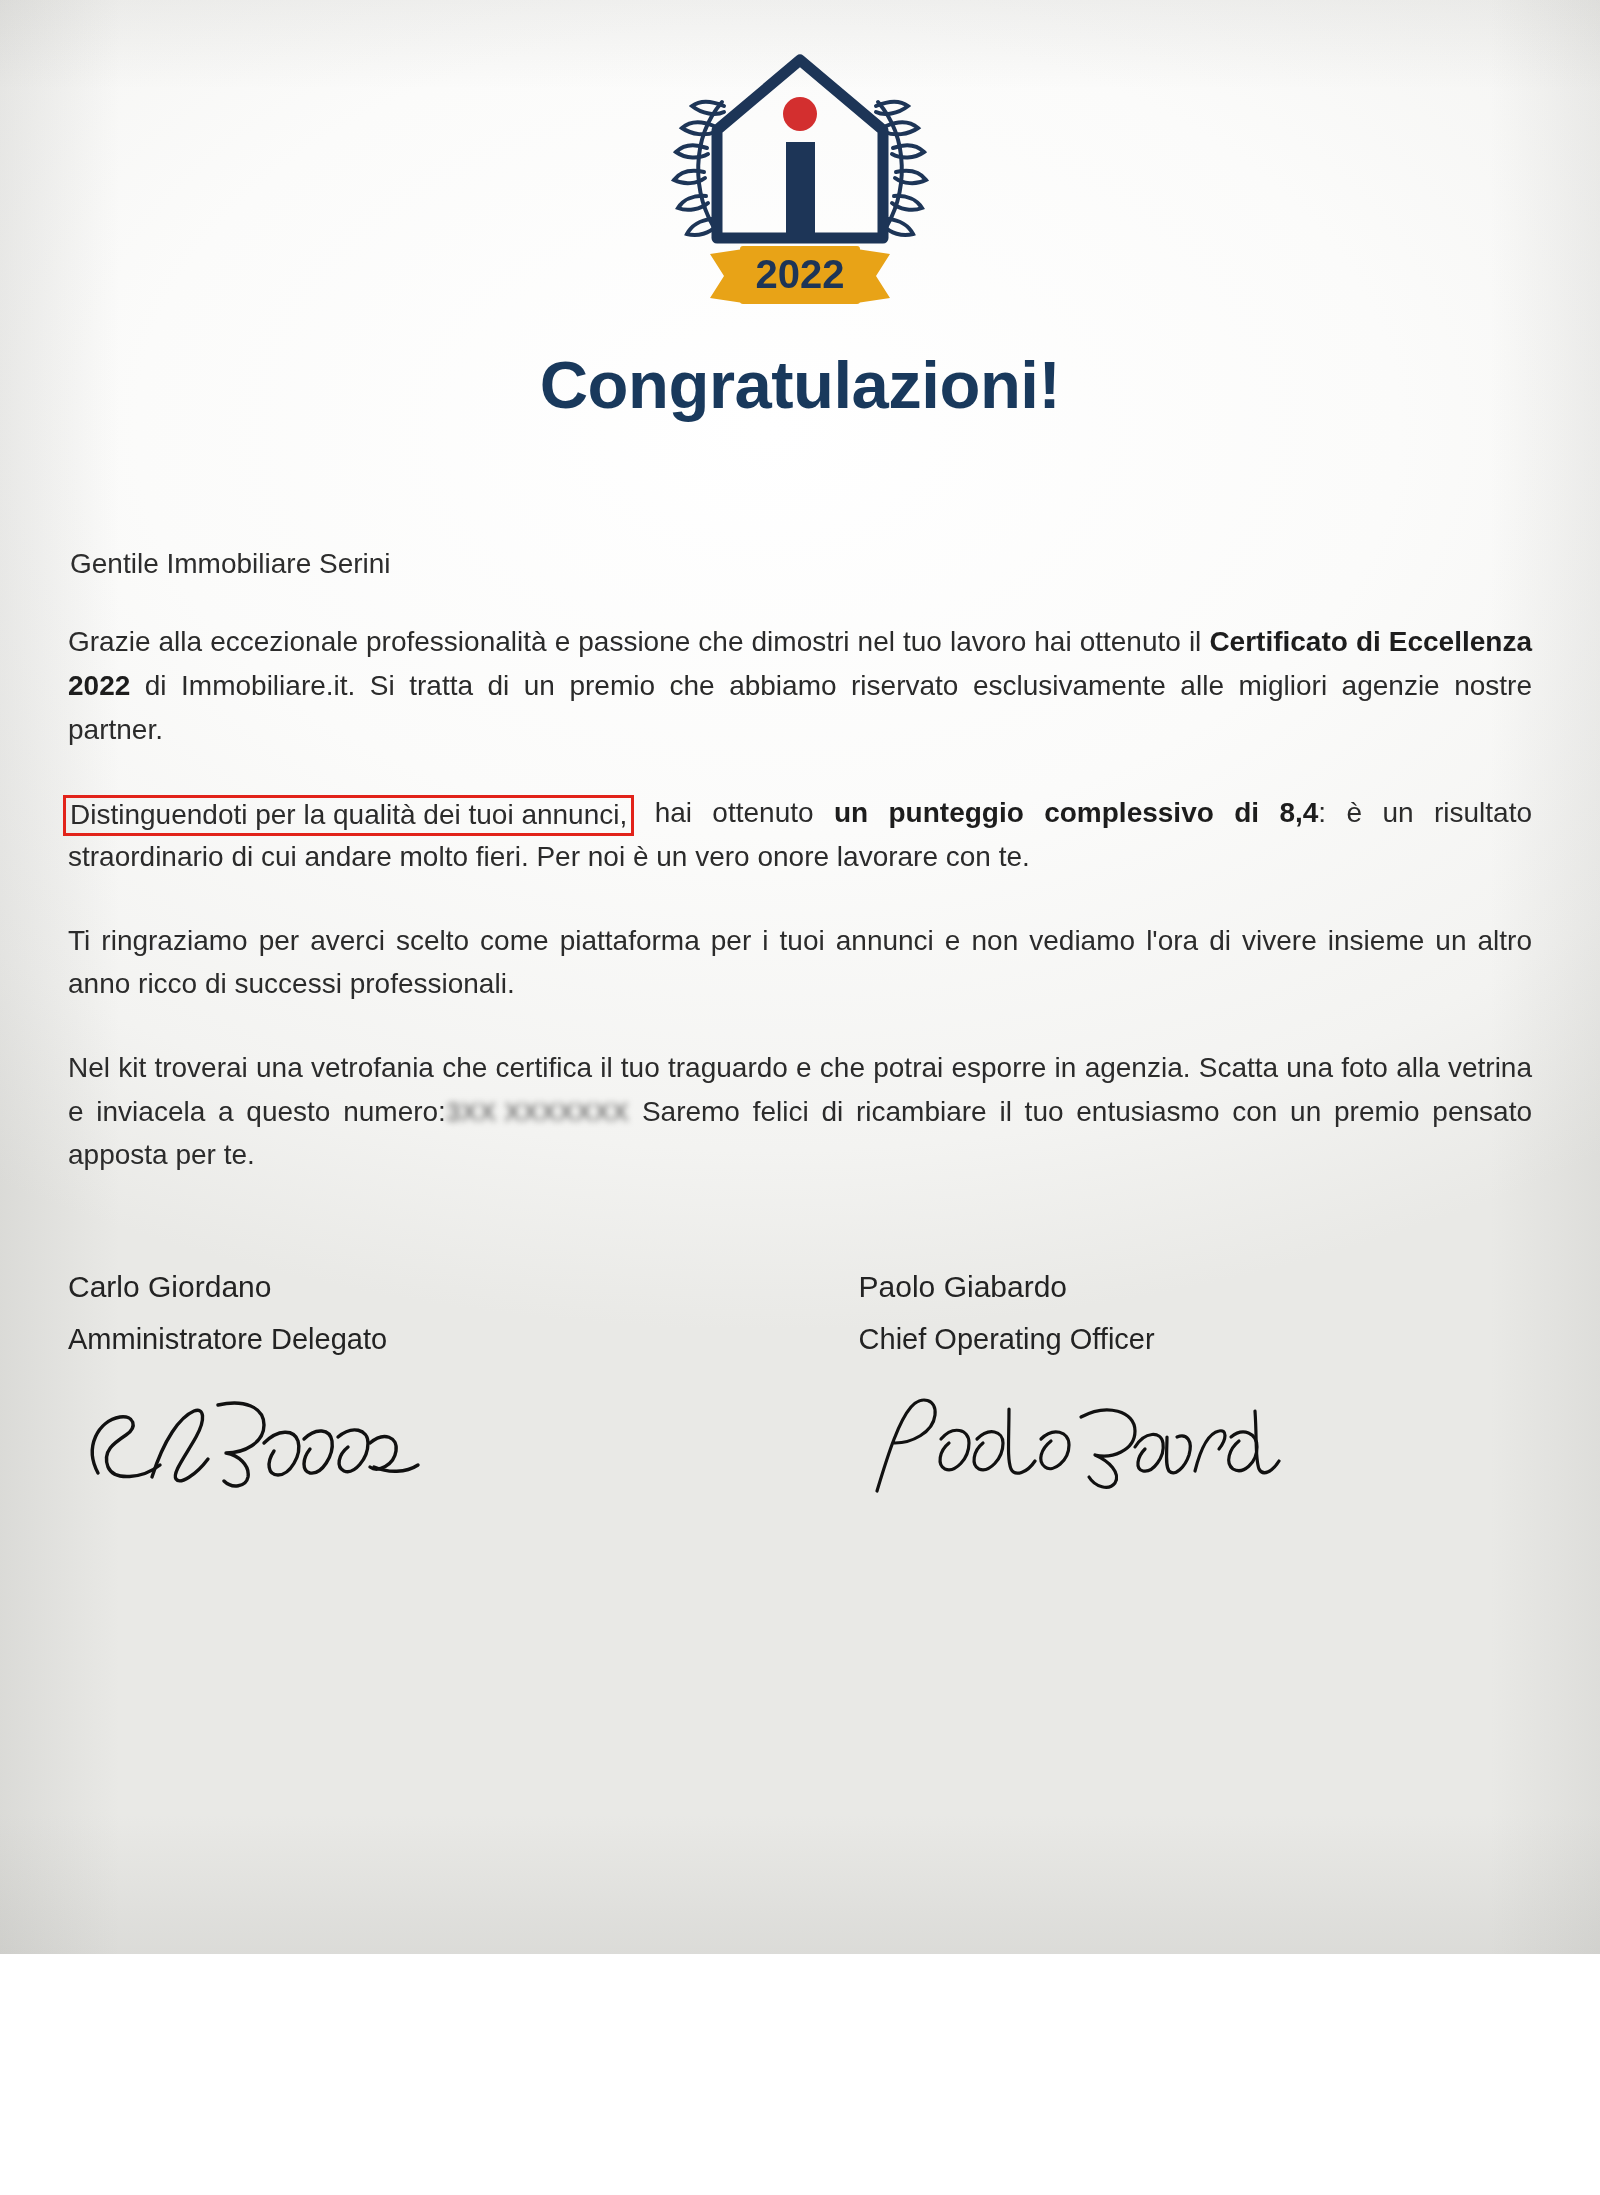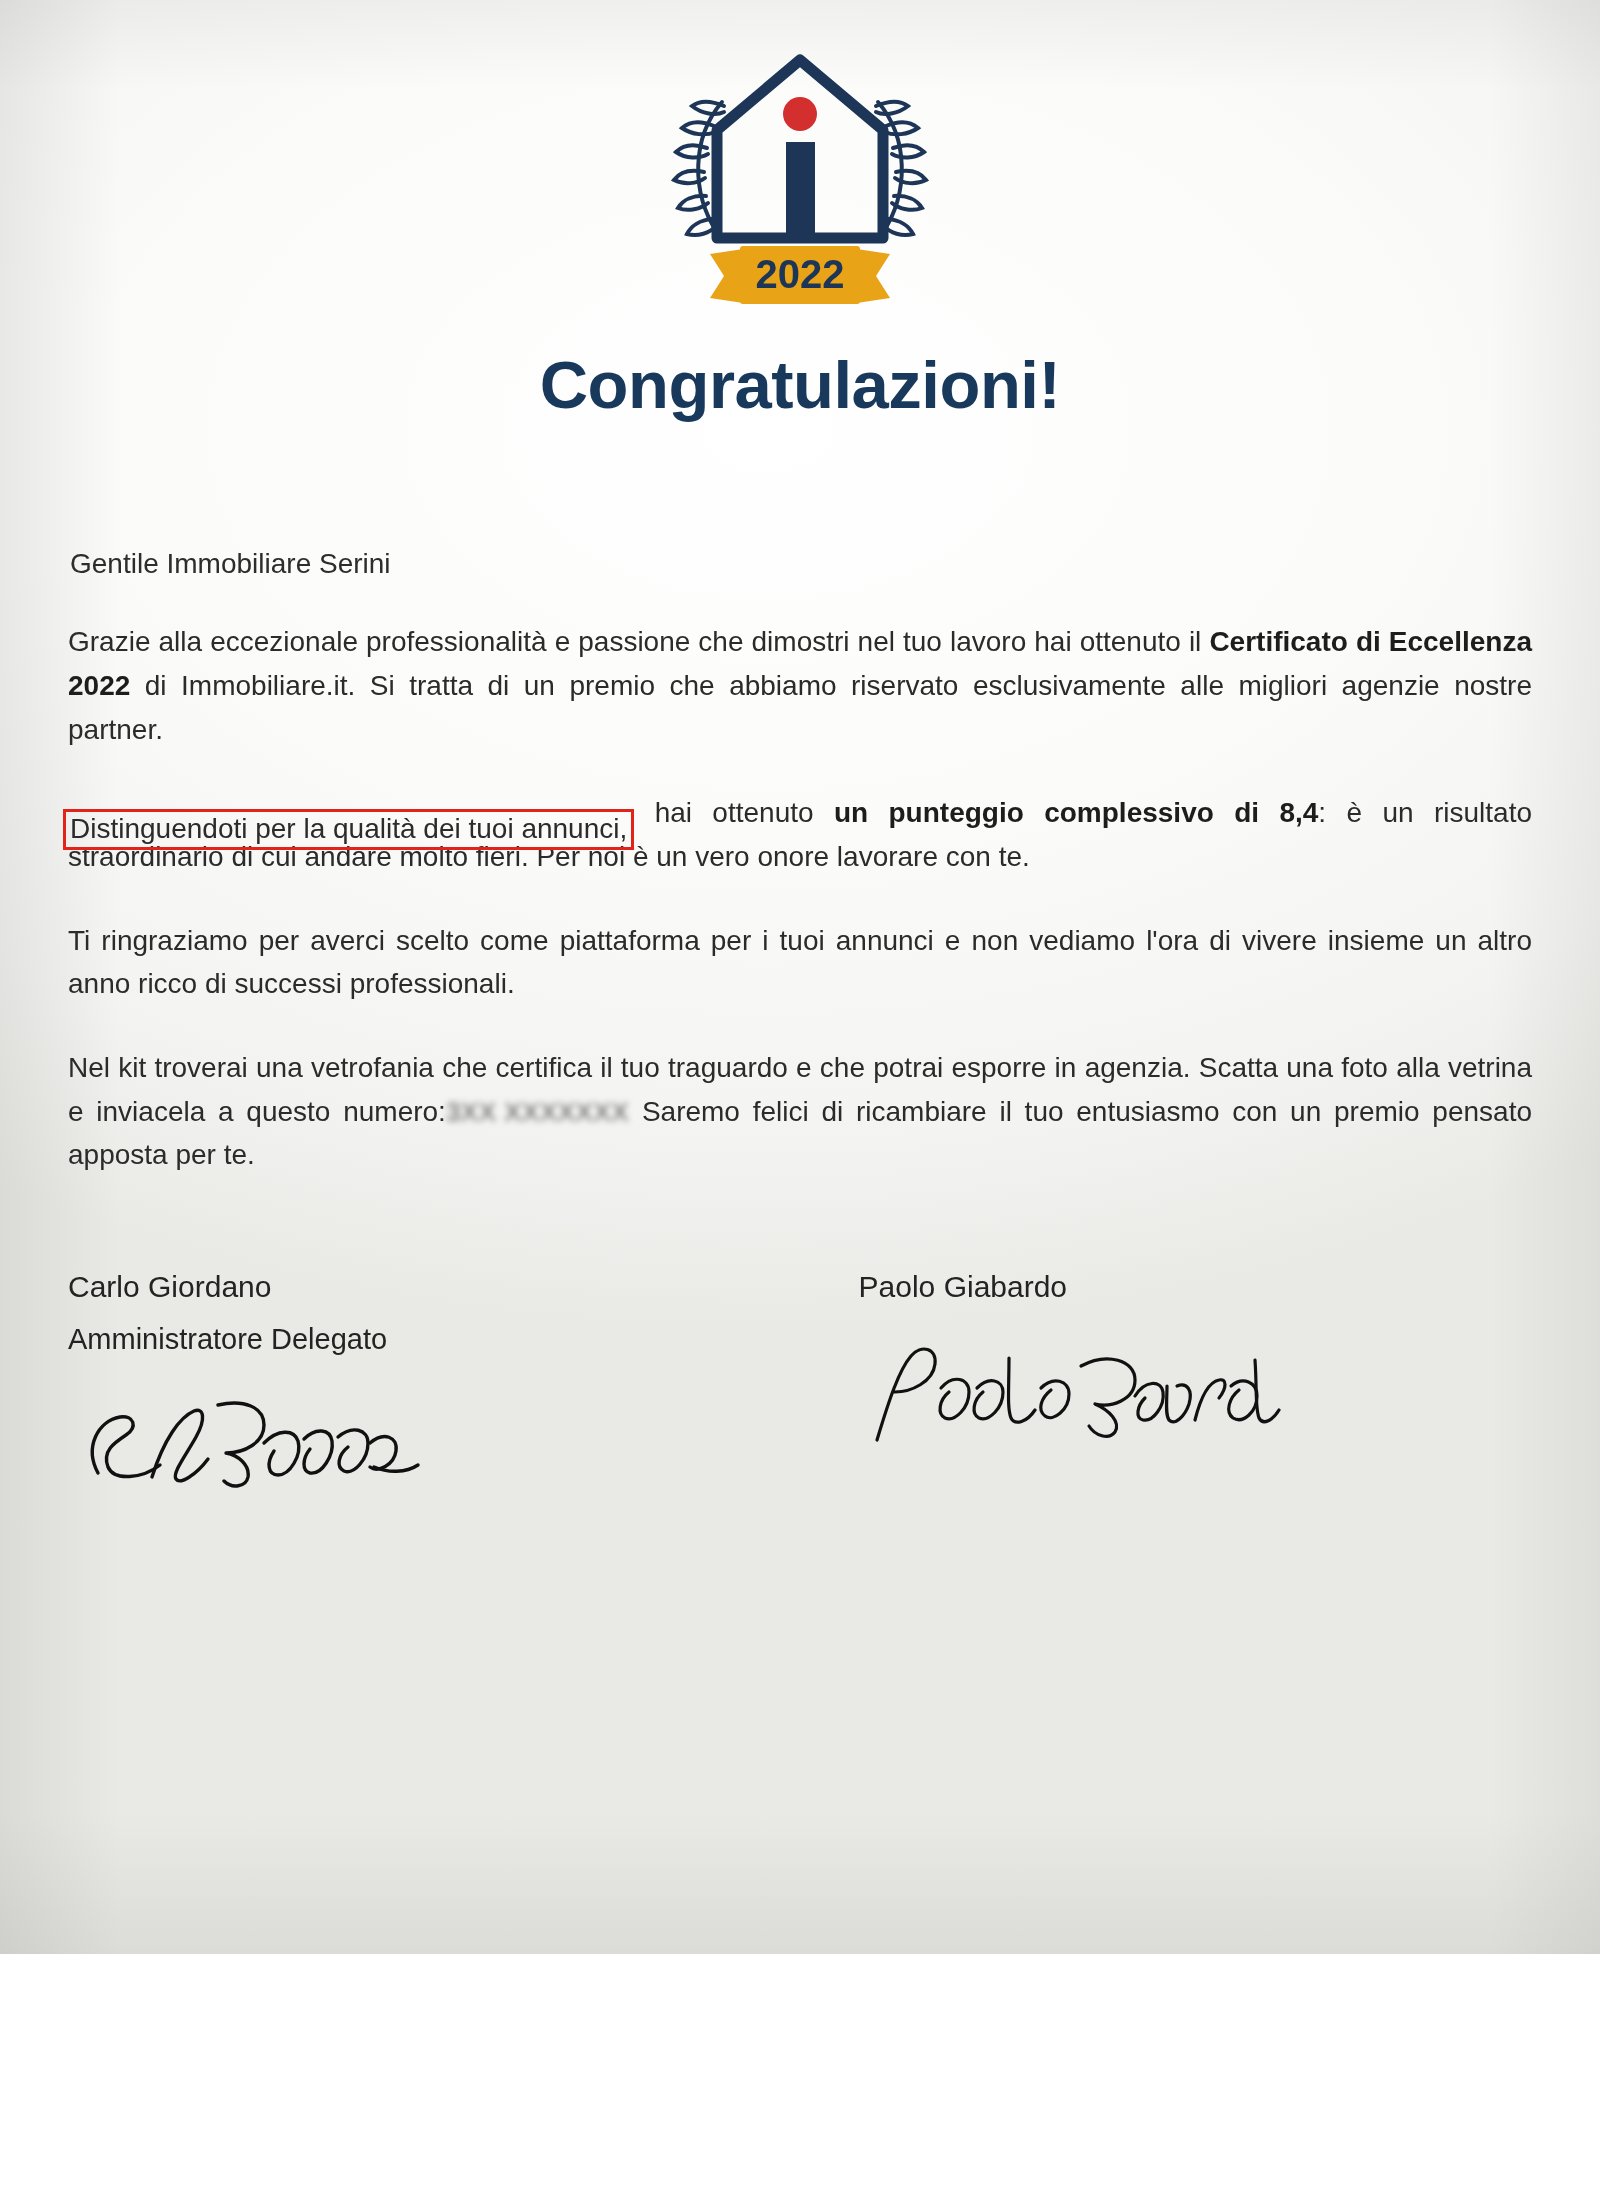--- a/index.html
+++ b/index.html
@@ -95,21 +95,21 @@
   b, strong { font-weight: bold; color: #1d1d1d; }
 
   
   .highlight-box {
     display: inline-block;
     border: 3px solid #e2231a;
     padding: 1px 4px 2px 4px;
     margin: 0 0 0 -5px;
     line-height: 1.12;
     position: relative;
-    top: 16px;
+    top: 2px;
   }
 
   
   .redacted {
     display: inline-block;
     color: #555;
     filter: blur(3.2px);
     letter-spacing: 0.5px;
     font-size: 26px;
     vertical-align: baseline;
@@ -227,20 +227,21 @@
                 <path d="M270 56 C 284 44, 300 48, 300 62 C 300 78, 286 94, 276 90 C 268 86, 270 74, 280 66"></path>
                 <path d="M302 62 C 316 50, 330 56, 328 70 C 326 84, 310 92, 302 86"></path>
                 <path d="M306 86 C 320 92, 338 92, 350 84"></path>
               </g>
             </svg>
           </div>
         </div>
 
         <div class="sign-col right">
           <div class="sign-name">Paolo Giabardo</div>
+          <div class="sign-role">Chief Operating Officer</div>
           <div class="sign-mark">
             <svg class="svgfit" width="430" height="130" viewBox="0 0 430 130" xmlns="http://www.w3.org/2000/svg" aria-hidden="true">
               <g fill="none" stroke="#111" stroke-width="3.2" stroke-linecap="round" stroke-linejoin="round">
                 <path d="M18 110 C 30 70, 40 40, 52 26 C 62 14, 78 18, 76 34 C 74 52, 52 62, 36 62"></path>
                 <path d="M82 58 C 94 44, 110 48, 110 62 C 110 78, 96 92, 86 88 C 78 84, 80 70, 90 62"></path>
                 <path d="M118 58 C 130 46, 144 50, 144 62 C 144 78, 130 92, 120 88 C 112 84, 114 70, 124 62"></path>
                 <path d="M150 28 C 150 58, 148 78, 152 88 C 156 96, 168 92, 176 80"></path>
                 <path d="M182 58 C 194 46, 210 50, 210 64 C 210 80, 194 92, 186 86 C 178 80, 182 68, 192 60"></path>
                 <path d="M222 36 C 248 22, 276 30, 276 50 C 276 70, 252 78, 236 74 C 250 80, 262 92, 256 102 C 250 110, 236 106, 230 96"></path>
                 <path d="M276 66 C 286 50, 302 50, 304 62 C 306 76, 294 92, 284 90 C 276 88, 278 76, 286 68"></path>

